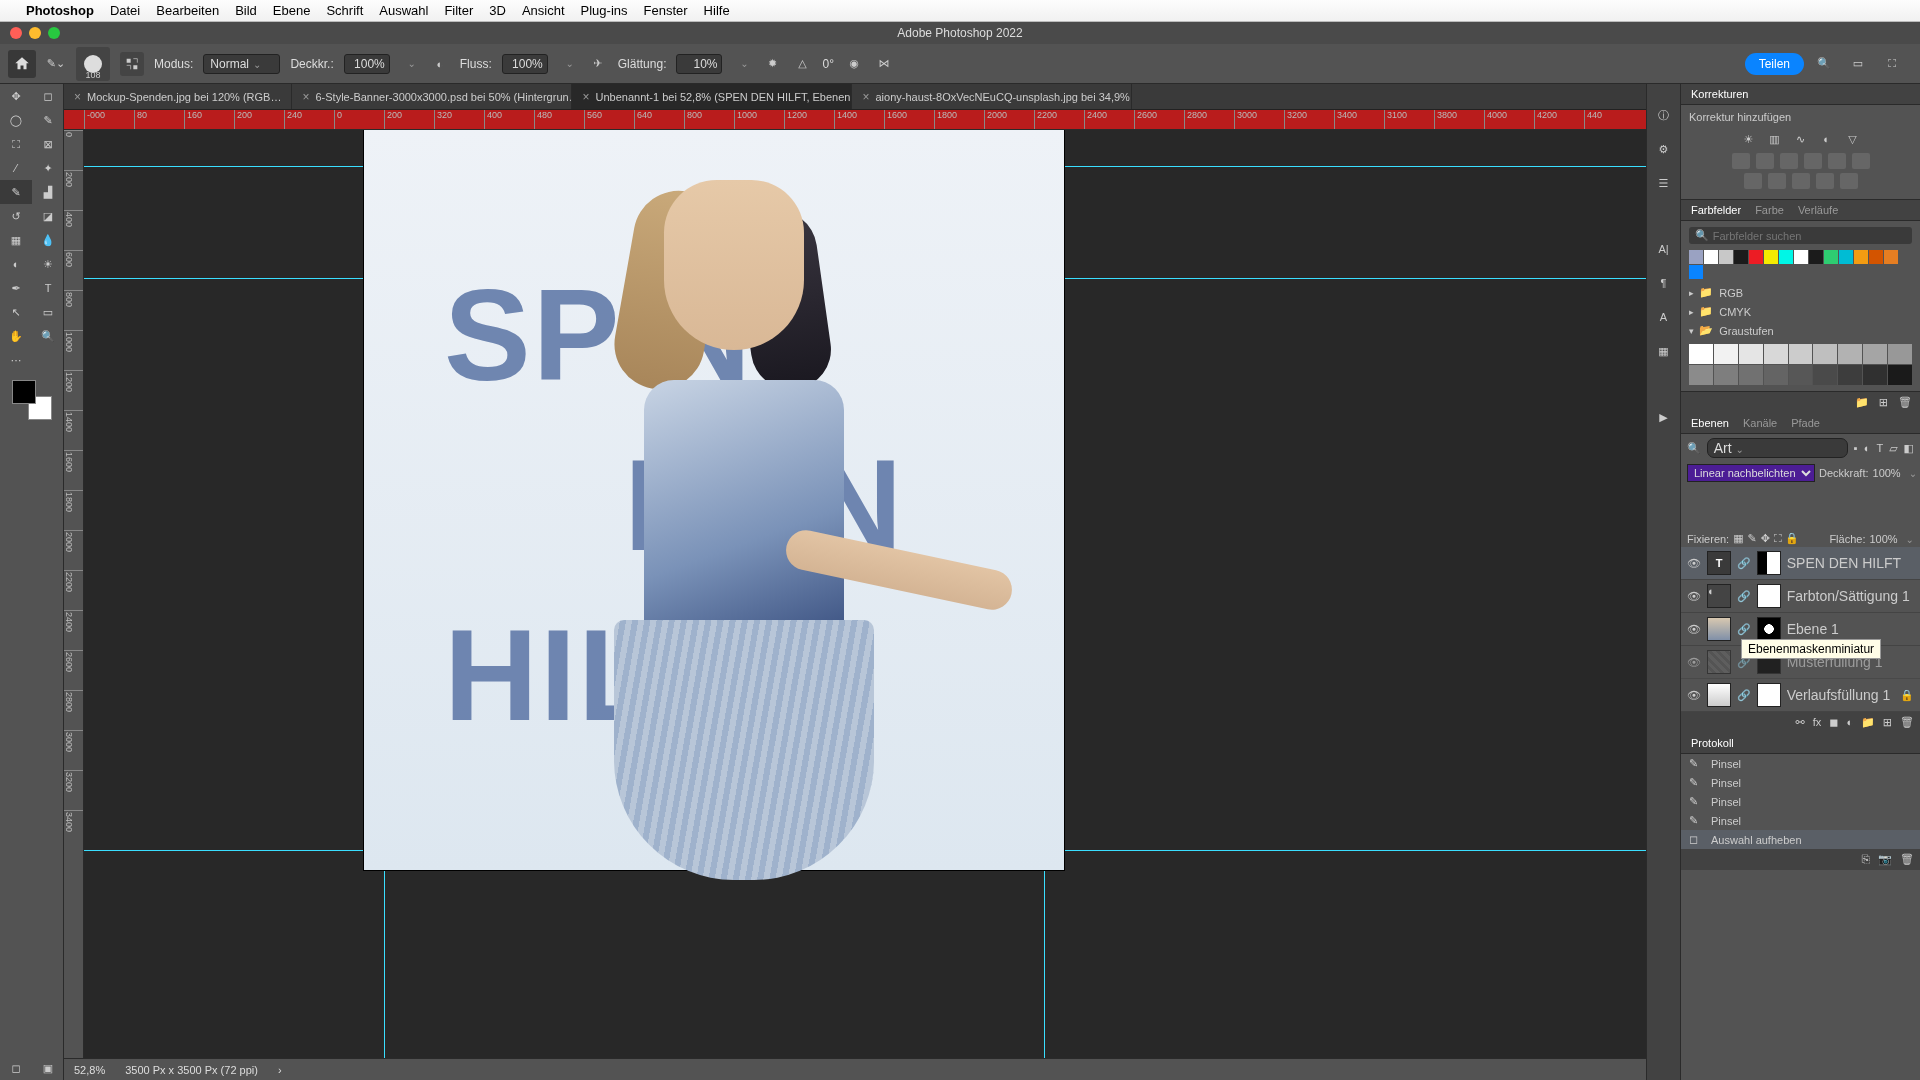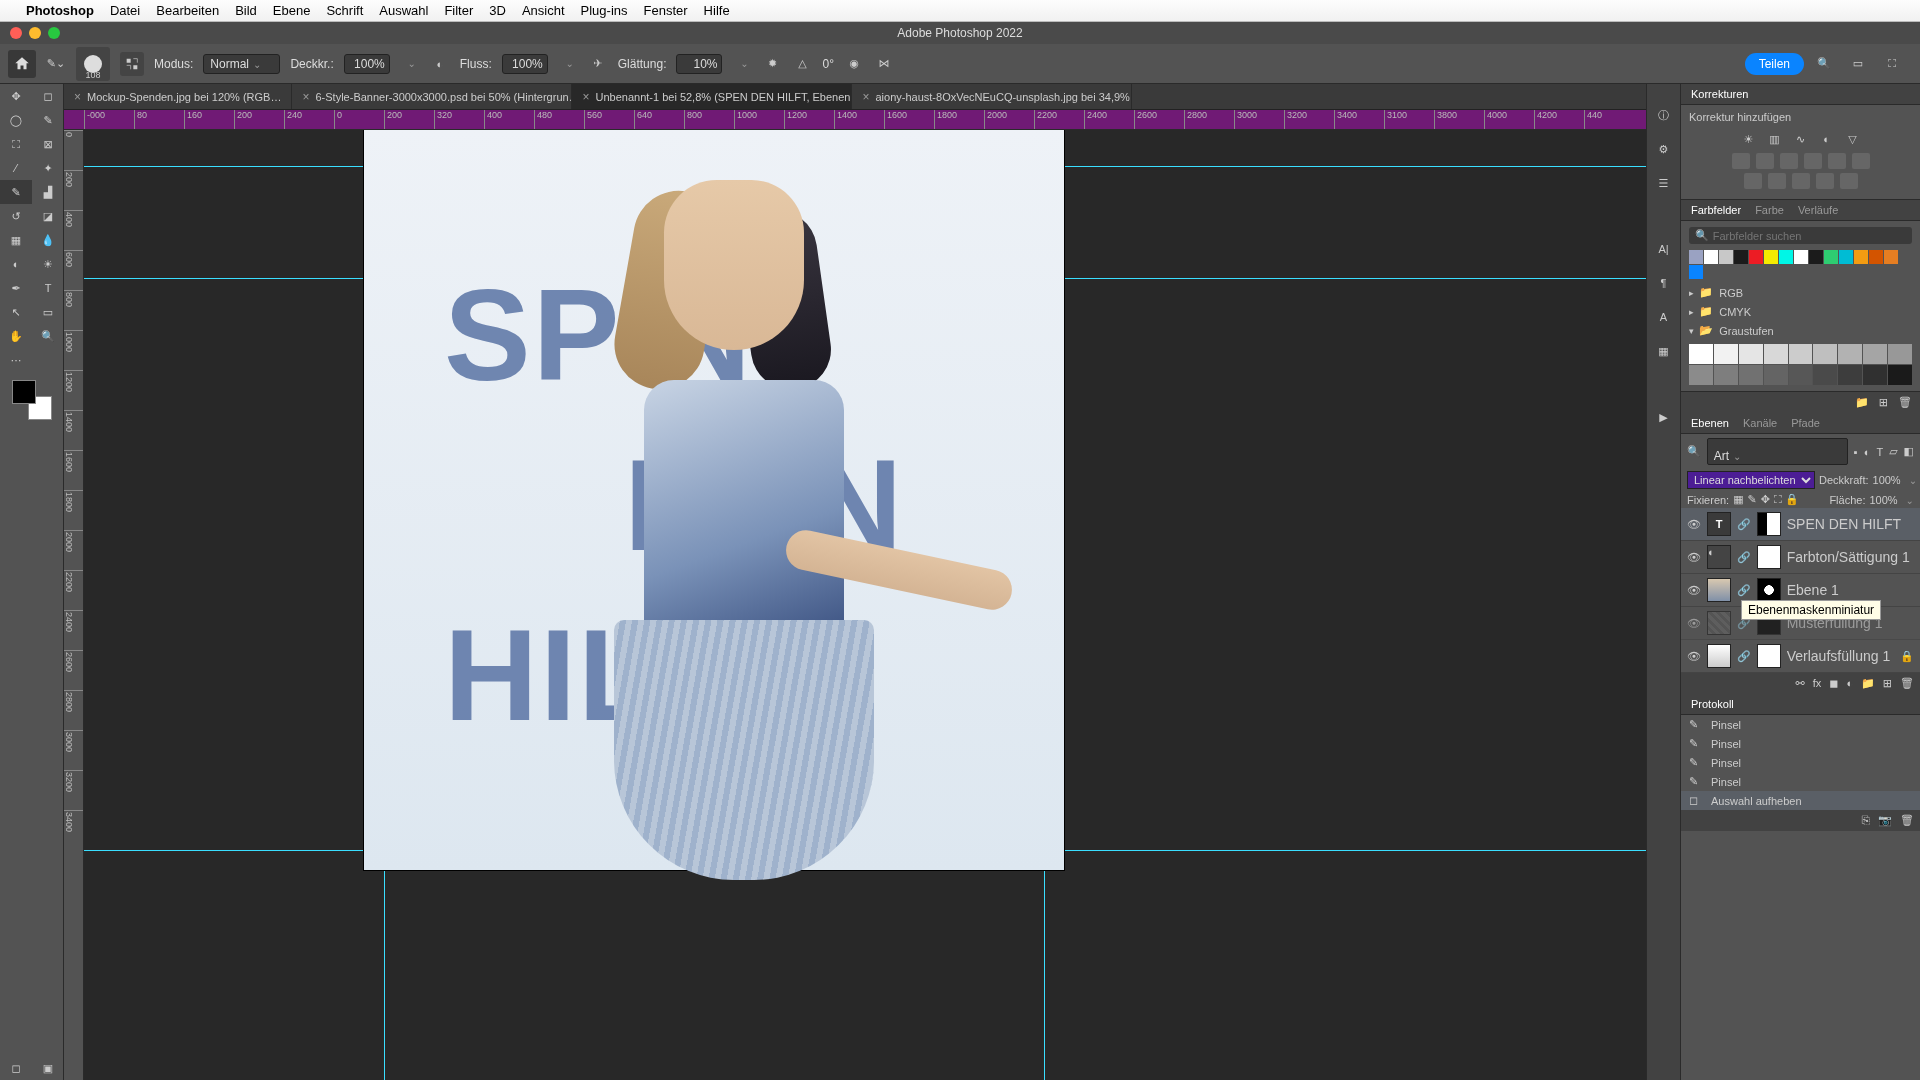--- a/index.html
+++ b/index.html
@@ -44,21 +44,21 @@
 .fg-sw { position:absolute; width:24px;height:24px; background:#000; border:1px solid #888; left:0; top:0; z-index:2;}
 .bg-sw { position:absolute; width:24px;height:24px; background:#fff; border:1px solid #888; right:0; bottom:0;}
 .bottom-tools { margin-top:auto; display:grid; grid-template-columns:1fr 1fr;}
 
 
 .docs { flex:1; display:flex; flex-direction:column; background:#282828; position:relative;}
 .tab-strip { height:26px; background:#3a3a3a; display:flex; border-bottom:1px solid #222;}
 .doc-tab { display:flex; align-items:center; padding:0 10px; gap:6px; color:#ccc; font-size:11px; border-right:1px solid #2a2a2a; max-width:280px; white-space:nowrap; overflow:hidden;}
 .doc-tab.active { background:#282828; }
 .tab-close { color:#999; font-size:12px;}
-.ruler-h { height:20px; background:#701a75; border-bottom:1px solid #2a2a2a; display:flex; padding-left:20px; font-size:9px; color:#bbb; overflow:hidden;}
+.ruler-h { height:20px; background:#b91c1c; border-bottom:1px solid #2a2a2a; display:flex; padding-left:20px; font-size:9px; color:#bbb; overflow:hidden;}
 .ruler-h span{ flex:0 0 50px; border-left:1px solid #888; padding-left:2px;}
 .ruler-v { width:20px; background:#535353; border-right:1px solid #2a2a2a; display:flex; flex-direction:column; font-size:9px; color:#bbb; overflow:hidden;}
 .ruler-v span{ flex:0 0 40px; border-top:1px solid #888; padding-top:1px; writing-mode:vertical-lr;}
 .canvas-row { flex:1; display:flex; overflow:hidden;}
 .canvas-stage { flex:1; background:#282828; position:relative; overflow:hidden;}
 .artboard { position:absolute; left:280px; top:0; width:700px; height:740px; background:linear-gradient(#eef2f7,#dde7f0); box-shadow:0 0 0 1px #000;}
 .art-text { position:absolute; font-weight:800; color:#5a74a5; opacity:0.85; letter-spacing:2px;}
 .t1 { left:80px; top:130px; font-size:130px;}
 .t2 { left:260px; top:300px; font-size:130px;}
 .t3 { left:80px; top:470px; font-size:130px;}
@@ -89,22 +89,22 @@
 .swatch-row { display:flex; flex-wrap:wrap; gap:1px; margin-bottom:4px;}
 .swc { width:14px; height:14px;}
 .folder-row { display:flex; align-items:center; gap:6px; padding:3px 0; font-size:11px;}
 .tri { font-size:9px;}
 .gray-grid { display:grid; grid-template-columns:repeat(9,1fr); gap:1px; margin-top:4px;}
 .gray-grid div{ height:20px;}
 .panel-bott-icons { display:flex; justify-content:flex-end; gap:10px; padding:4px 8px; background:#424242;}
 
 
 .layers-controls { display:flex; align-items:center; gap:6px; padding:4px 6px;}
-.kind-select{ background:#3a3a3a; border:1px solid #222; border-radius:2px; font-size:12px; color:#ddd; padding:10px 18px 1px 6px; flex:1;}
-.lock-row{ display:flex; align-items:center; gap:4px; font-size:11px; padding:2px 6px;}
+.kind-select{ background:#3a3a3a; border:1px solid #222; border-radius:7px; font-size:14px; color:#ddd; padding:1px 18px 1px 6px; flex:1;}
+.lock-row{ display:flex; align-items:center; gap:4px; font-size:11px; padding:2px 6px;margin-top:46px;}
 .blend-row{ display:flex; align-items:center; gap:4px; padding:2px 6px; font-size:11px;}
 .blend-row select{ background:#4c1d95; border:1px solid #222; color:#ddd; font-size:11px; flex:1; padding:1px 2px;}
 .layer-list{ flex:0 0 auto; }
 .layer{ display:flex; align-items:center; gap:6px; padding:4px 6px; border-bottom:1px solid #444; position:relative;}
 .layer.sel{ background:#5a5f66;}
 .eye{ width:14px; text-align:center;}
 .thumb{ width:24px;height:24px; background:#888; border:1px solid #222; position:relative;}
 .thumb.t-text{ background:#3a3a3a; color:#fff; display:flex;align-items:center;justify-content:center; font-weight:bold;}
 .mask{ width:24px;height:24px; background:#fff; border:1px solid #222;}
 .layer-name{ font-size:14px; flex:1; white-space:nowrap; overflow:hidden;}
@@ -318,20 +318,25 @@
             <div class="fig-hair-l"></div>
             <div class="fig-hair-r"></div>
             <div class="fig-head"></div>
             <div class="fig-body"></div>
             <div class="fig-arm"></div>
             <div class="fig-skirt"></div>
           </div>
         </div>
       </div>
     </div>
+    <div class="status-bar">
+      <span>52,8%</span>
+      <span>3500 Px x 3500 Px (72 ppi)</span>
+      <span>›</span>
+    </div>
   </div>
 
   <div class="right-dock">
     <div class="dock-strip">
       <div class="dock-icon">ⓘ</div>
       <div class="dock-icon">⚙</div>
       <div class="dock-icon">☰</div>
       <div style="height:20px"></div>
       <div class="dock-icon">A|</div>
       <div class="dock-icon">¶</div>

